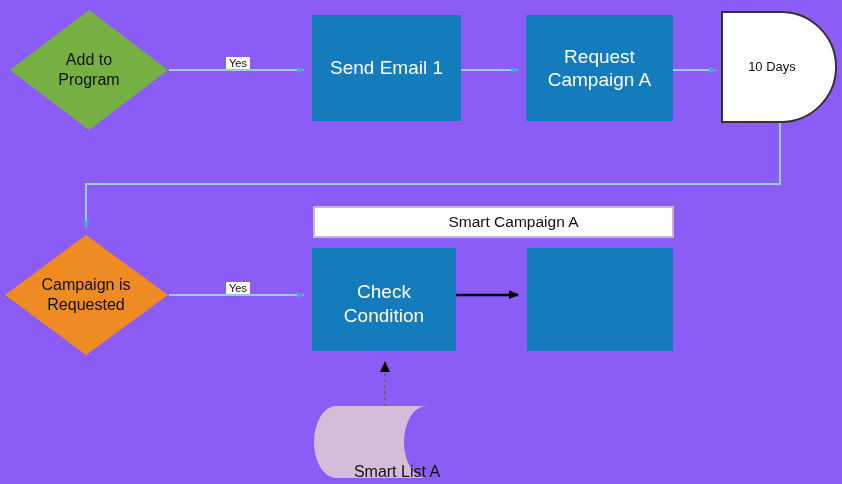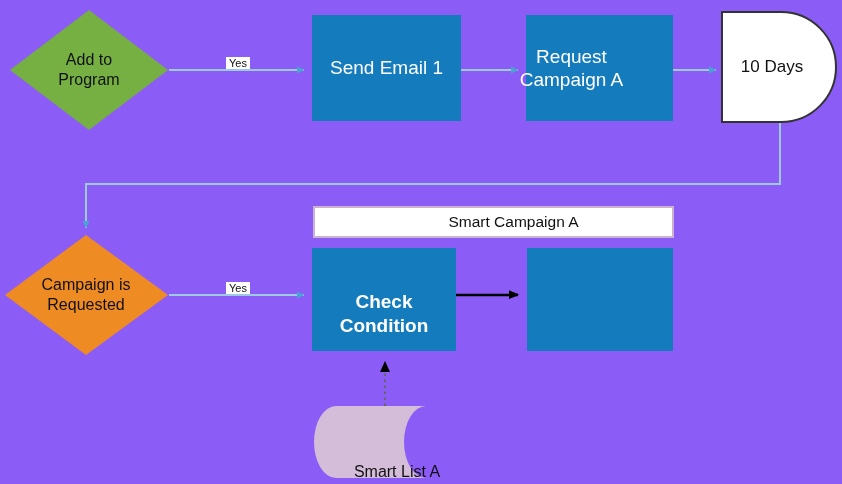--- a/index.html
+++ b/index.html
@@ -37,21 +37,21 @@
   .label-white {
     color: #ffffff;
     font-size: 19px;
   }
   .label-dark {
     color: #111111;
     font-size: 16px;
   }
   .label-delay {
     color: #111111;
-    font-size: 17px;
+    font-size: 13px;
   }
   .edge-label {
     position: absolute;
     color: #111111;
     font-size: 11px;
     background: #ffffff;
     padding: 0 3px;
     pointer-events: none;
   }
   .group-title {
@@ -125,29 +125,29 @@
 
     <path d="M336,406 A22,36 0 0 0 336,478 L426,478 A22,36 0 0 1 426,406 Z" fill="#D4BDD8"></path>
 
   </svg>
 
   <div class="node-label label-dark" style="left:19px; top:40px; width:140px; height:60px;">Add to
 Program</div>
 
   <div class="node-label label-white" style="left:312px; top:15px; width:149px; height:106px;">Send Email 1</div>
 
-  <div class="node-label label-white" style="left:498px; top:15px; width:147px; height:106px;">Request
+  <div class="node-label label-white" style="left:526px; top:15px; width:147px; height:106px;">Request
 Campaign A</div>
 
   <div class="node-label label-delay" style="left:722px; top:12px; width:100px; height:110px;">10 Days</div>
 
   <div class="node-label label-dark" style="left:16px; top:265px; width:140px; height:60px;">Campaign is
 Requested</div>
 
-  <div class="node-label label-white" style="left:312px; top:262px; width:144px; height:103px;font-weight:bold;">Check
+  <div class="node-label label-white" style="left:312px; top:252px; width:144px; height:103px;">Check
 Condition</div>
 
 
   <div class="node-label label-dark" style="left:342px; top:406px; width:110px; height:72px;margin-top:30px;">Smart List A</div>
 
   <div class="group-title" style="left:314px; top:207px; width:359px; height:30px;">Smart Campaign A</div>
 
   <div class="edge-label" style="left:226px; top:57px;">Yes</div>
 
   <div class="edge-label" style="left:226px; top:282px;">Yes</div>

